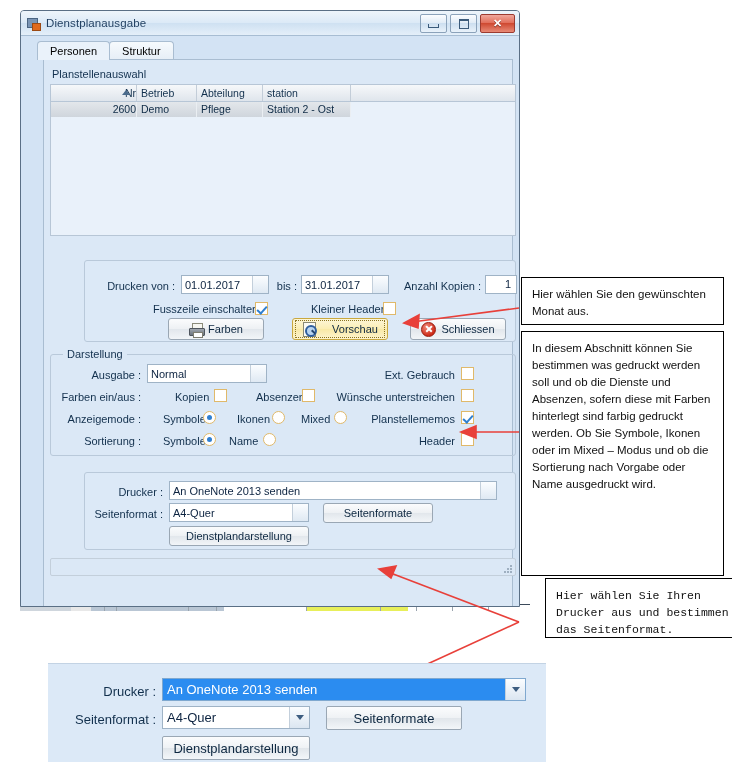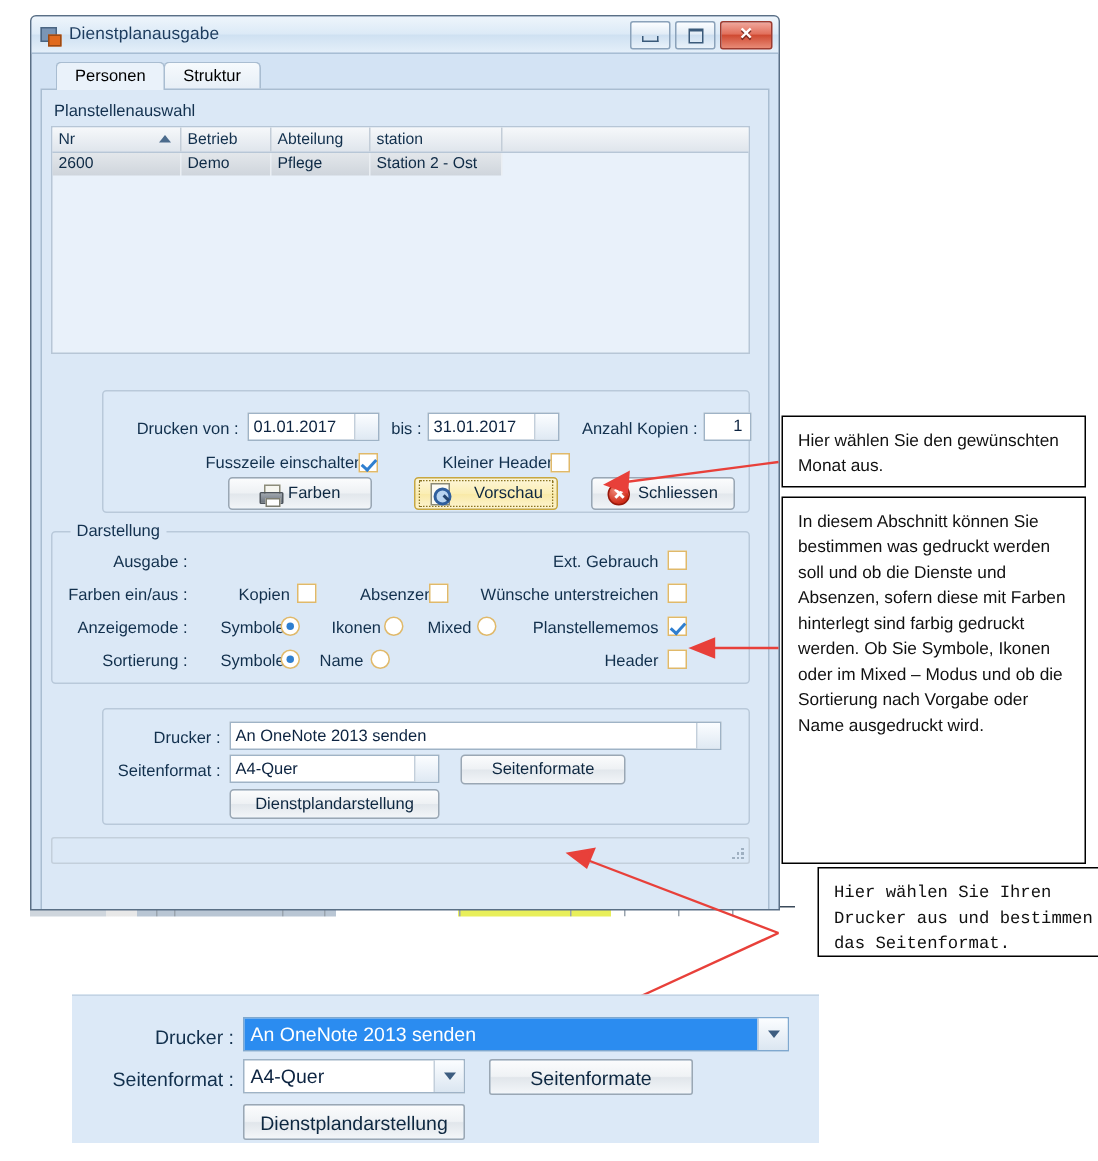--- a/index.html
+++ b/index.html
@@ -70,21 +70,21 @@
     border-radius:4px 4px 0 0;
     background:linear-gradient(180deg,#fdfefe,#eef4fa);
     position:relative;
     text-align:right;
   }
   .tab.active{background:#eaf2fa;z-index:3;}
   .tab.inactive{background:linear-gradient(180deg,#f6fafd,#e6eef6);margin-left:-1px;}
   .tabpage{
     border:1px solid #a9bdd1;background:#dbe8f6;
     margin-top:-1px;height:654px;box-sizing:border-box;
-    padding:6px;position:relative;
+    padding:6px;position:relative;margin-left:16px;
   }
   .page-label{font-size:11px;color:#13314f;margin:2px 0 6px 2px;}
 
   
   .grid{
     position:absolute;left:6px;top:24px;width:466px;height:152px;
     background:#e9f1fa;border:1px solid #b7c6d6;box-sizing:border-box;
   }
   .grid-head{display:flex;height:16px;background:linear-gradient(180deg,#f6f8fa,#dfe5ec);border-bottom:1px solid #b7c6d6;}
   .gh{
@@ -94,21 +94,21 @@
   .gh .sortarrow{
     position:absolute;right:6px;top:5px;width:0;height:0;
     border-left:4px solid transparent;border-right:4px solid transparent;border-bottom:5px solid #4b6b8c;
   }
   .grid-row{display:flex;height:15px;}
   .gc{
     font-size:10.5px;line-height:15px;color:#0e2a45;
     background:linear-gradient(180deg,#e3e7eb,#cfd5dc);
     border-right:1px solid #eaeef2;padding-left:4px;box-sizing:border-box;
   }
-  .c0{width:86px;} .c1{width:60px;} .c2{width:66px;} .c3{width:88px;}
+  .c0{width:86px;text-align:right;} .c1{width:60px;} .c2{width:66px;} .c3{width:88px;}
 
   
   .panel{
     position:absolute;background:#dce9f7;border:1px solid #b9c9da;border-radius:3px;box-sizing:border-box;
   }
   .panel-print{left:40px;top:200px;width:432px;height:82px;}
   .group{
     position:absolute;left:6px;top:294px;width:466px;height:102px;
     border:1px solid #b9c9da;border-radius:3px;box-sizing:border-box;
   }
@@ -341,20 +341,26 @@
         <div class="btn plain" style="left:325px;top:57px;width:96px;">
           <span class="ico-close"></span>
           <span>Schliessen</span>
         </div>
       </div>
 
       <div class="group">
         <span class="group-title">Darstellung</span>
 
         <span class="lbl r" style="left:6px;top:14px;width:84px;">Ausgabe :</span>
+        <div class="combo" style="left:96px;top:9px;width:120px;">
+          <span class="val">Normal</span>
+          <span class="arrow">
+              <span class="caret"></span>
+            </span>
+        </div>
         <span class="lbl r" style="left:300px;top:14px;width:104px;">Ext. Gebrauch</span>
         <span class="cb" style="left:410px;top:12px;"></span>
 
         <span class="lbl r" style="left:2px;top:36px;width:88px;">Farben ein/aus :</span>
         <span class="lbl" style="left:124px;top:36px;">Kopien</span>
         <span class="cb" style="left:163px;top:34px;"></span>
         <span class="lbl" style="left:205px;top:36px;">Absenzen</span>
         <span class="cb" style="left:251px;top:34px;"></span>
         <span class="lbl r" style="left:276px;top:36px;width:128px;">Wünsche unterstreichen</span>
         <span class="cb" style="left:410px;top:34px;"></span>

